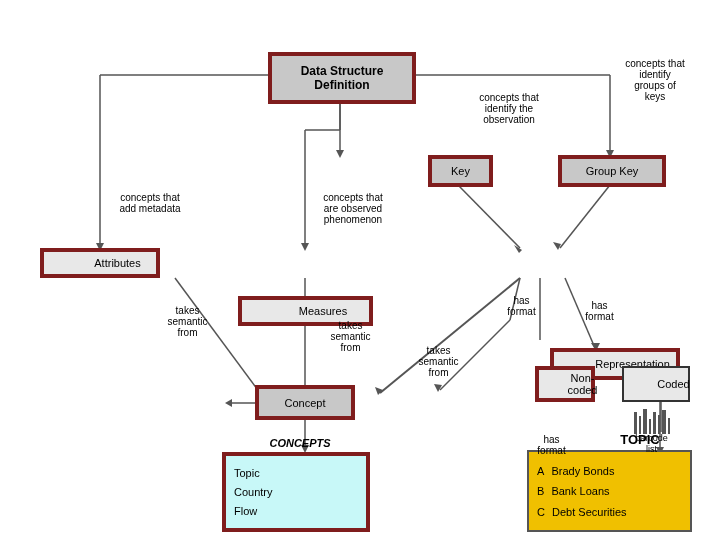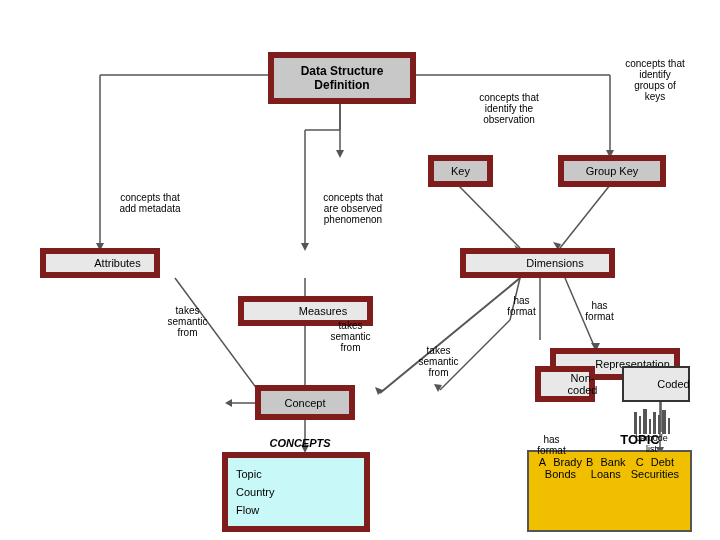--- a/index.html
+++ b/index.html
@@ -12,21 +12,21 @@
       position: relative;
       overflow: hidden;
     }
     .diagram {
       position: relative;
       width: 720px;
       height: 540px;
     }
     .box {
       position: absolute;
-      border: 6px solid #7f1d1d;
+      border: 4px solid #7f1d1d;
       background: #fff;
       text-align: center;
       display: flex;
       align-items: center;
       justify-content: center;
       font-size: 11px;
     }
     .box-gray {
       background: #c8c8c8;
     }
@@ -156,23 +156,20 @@
   </div>
 
   <div class="box box-light" style="left:40px;top:248px;width:120px;height:30px;">
     <span>Attributes</span>
   </div>
 
   <div class="box box-light" style="left:238px;top:248px;width:135px;height:30px;margin-top:48px;">
     <span>Measures</span>
   </div>
 
-  <div class="box box-light" style="left:460px;top:248px;width:155px;height:30px;">
-    <span>Dimensions</span>
-  </div>
 
   <div class="label" style="left:155px;top:305px;width:65px;">
     <span style="white-space:pre-line;">takes
 semantic
 from</span>
   </div>
 
   <div class="label" style="left:318px;top:320px;width:65px;">
     <span style="white-space:pre-line;">takes
 semantic
@@ -229,21 +226,21 @@
   <div class="box box-cyan" style="left:222px;top:452px;width:148px;height:80px;flex-direction:column;align-items:flex-start;padding:4px 8px;justify-content:space-evenly;">
     <div>Topic</div>
     <div>Country</div>
     <div>Flow</div>
   </div>
 
   <div class="label" style="left:605px;top:432px;width:70px;font-weight:bold;font-size:13px;">
     <span>TOPIC</span>
   </div>
 
-  <div class="box box-yellow" style="left:527px;top:450px;width:165px;height:82px;align-items:flex-start;padding:4px 8px;justify-content:space-evenly;border:2px solid #555;">
+  <div class="box box-yellow" style="left:527px;top:450px;width:165px;height:82px;flex-direction:column;align-items:flex-start;padding:4px 8px;justify-content:space-evenly;border:2px solid #555;">
     <div>
       <span style="margin-right:4px;">A</span>
       <span>Brady Bonds</span>
     </div>
     <div>
       <span style="margin-right:4px;">B</span>
       <span>Bank Loans</span>
     </div>
     <div>
       <span style="margin-right:4px;">C</span>

